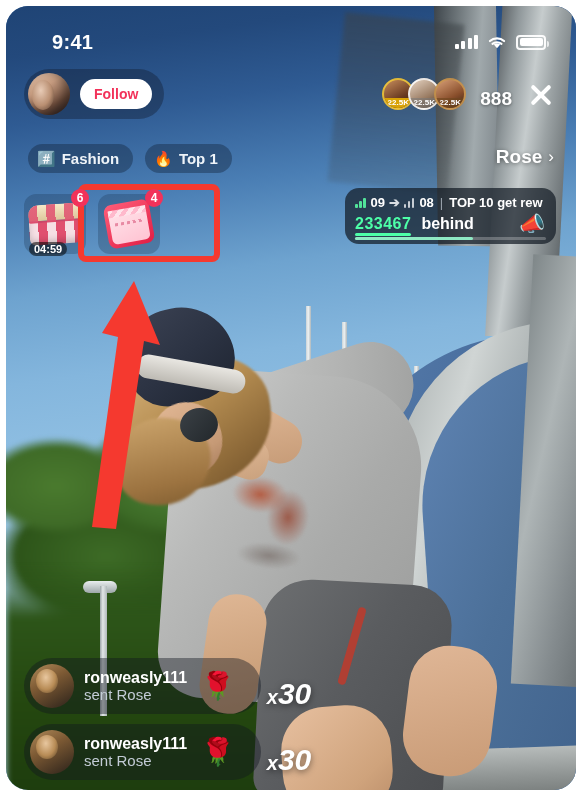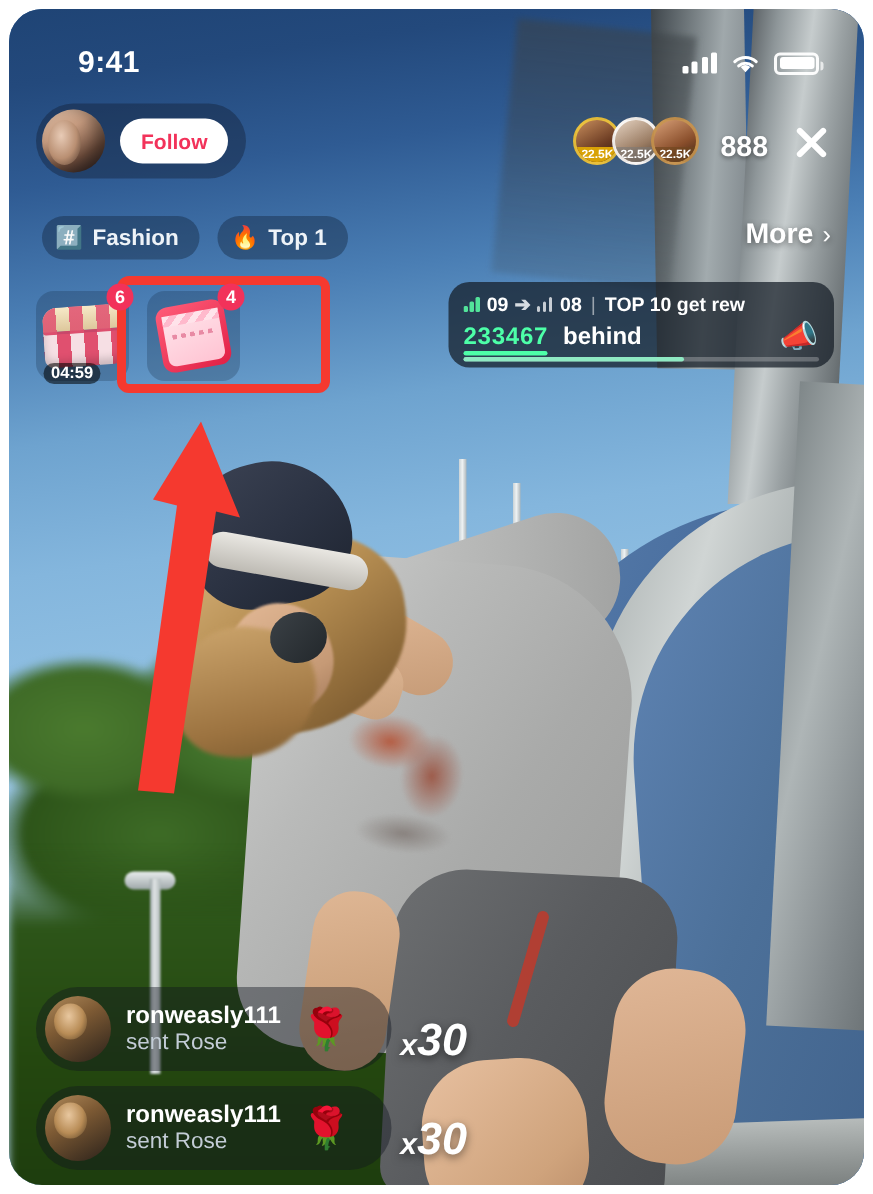--- a/index.html
+++ b/index.html
@@ -423,21 +423,21 @@
     background: repeating-linear-gradient(135deg,#ffe3ea 0 4px, #ffb9cc 4px 8px);
   }
   .env-dots {
     position:absolute; left:9px; top:19px; width:28px; height:3px;
     background: repeating-linear-gradient(90deg,#e88aa4 0 3px, transparent 3px 6px);
   }
 
   
   #rank-banner {
     position: absolute; right: 20px; top: 182px;
-    width: 257px; border-radius: 14px;
+    width: 211px; border-radius: 14px;
     background: rgba(20,28,38,.72);
     padding: 7px 10px 8px 10px;
     cursor: pointer;
   }
   #rank-line1 {
     display: flex; align-items: center; gap: 4px;
     color: #fff; font-size: 13px; font-weight: 700;
     white-space: nowrap; overflow: hidden;
   }
   .rank-ico {
@@ -611,21 +611,21 @@
         <span class="tag-emoji">#️⃣</span>
         <span>Fashion</span>
       </div>
       <div class="tag-pill">
         <span class="tag-emoji">🔥</span>
         <span>Top 1</span>
       </div>
     </div>
 
     <div id="more-link">
-      <span>More</span>
+      <span>Rose</span>
       <span class="chev">›</span>
     </div>
 
     <div id="gift-row">
 
       <div class="gift-tile">
         <div class="gift-badge">6</div>
         <div class="chest">
           <div class="chest-body"></div>
           <div class="chest-lid"></div>

